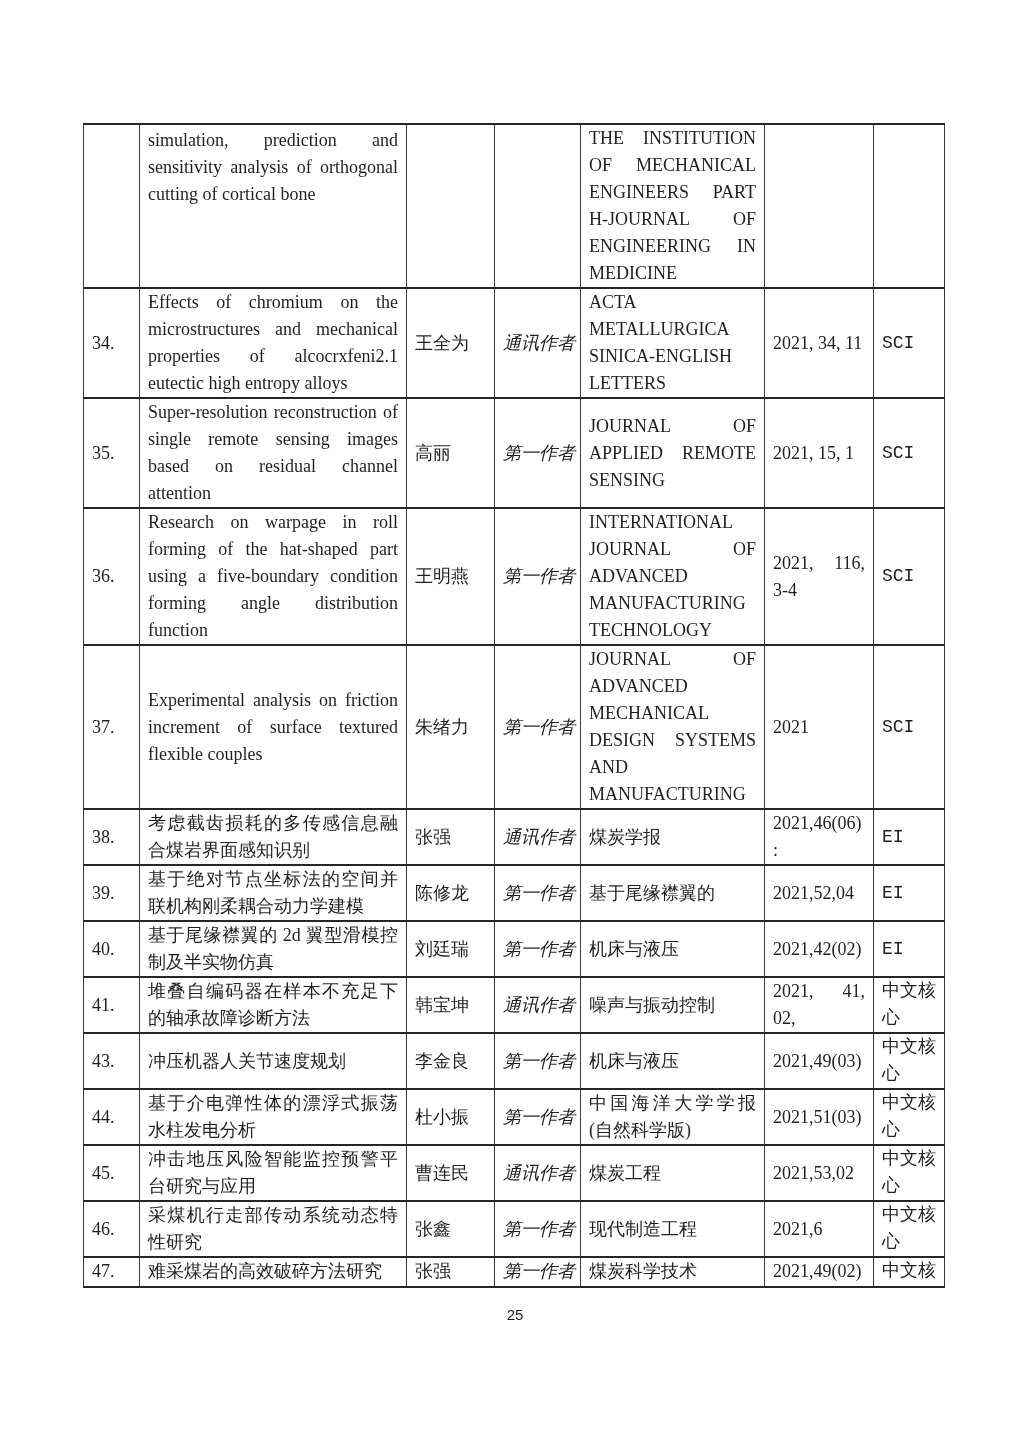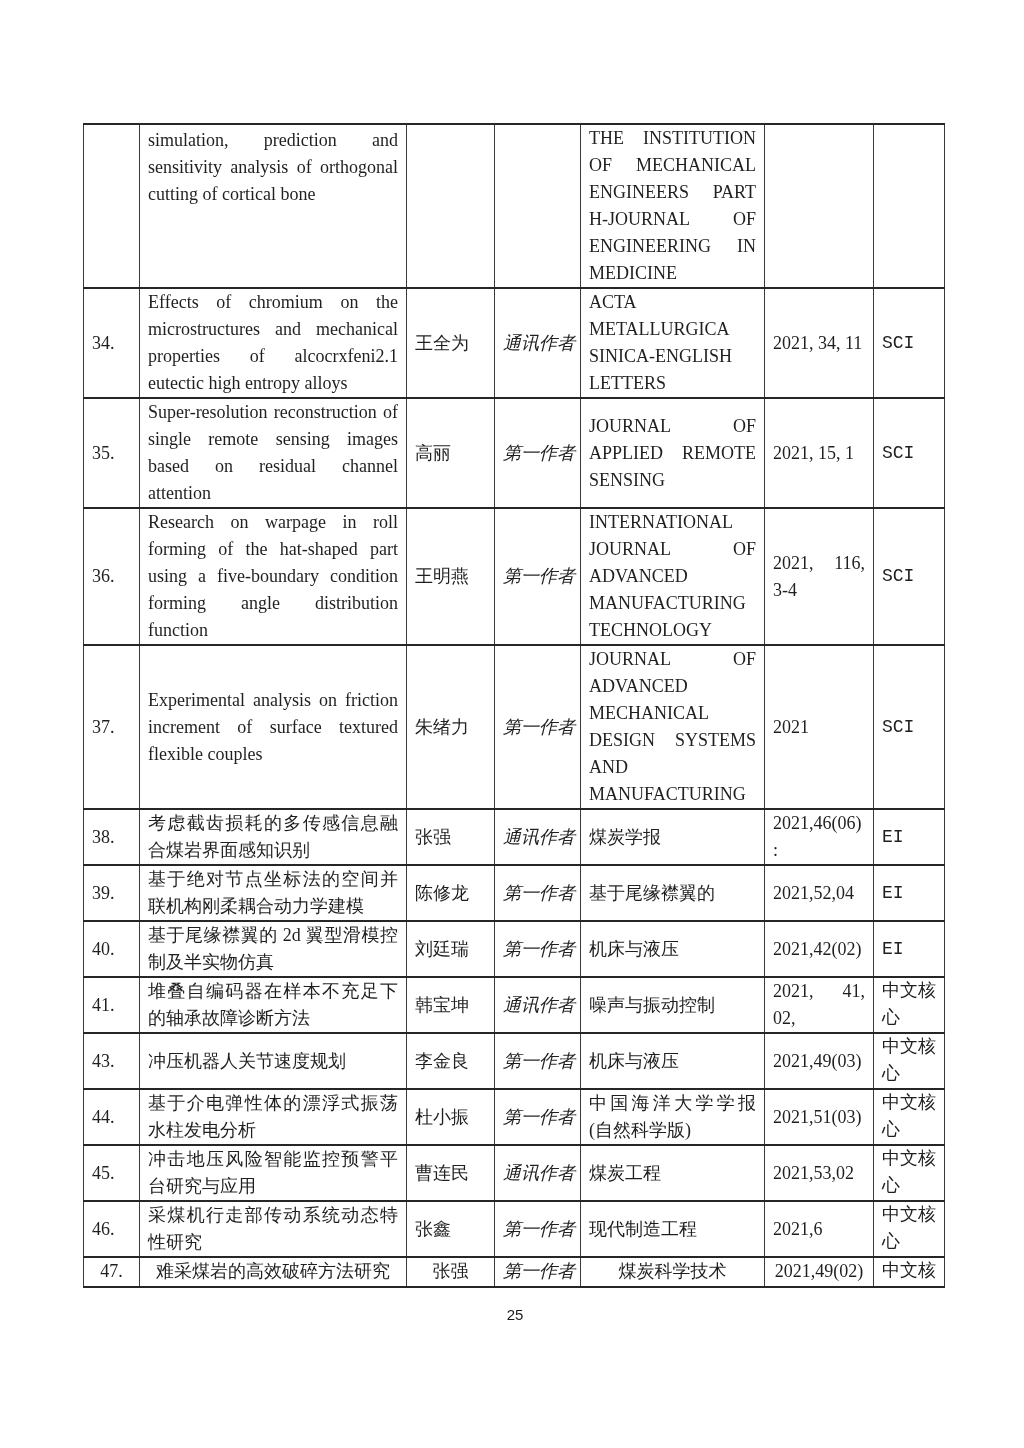--- a/index.html
+++ b/index.html
@@ -75,21 +75,20 @@
   }
   
   tr.cont td.c-title {
     vertical-align: top;
     padding-top: 2px;
   }
   
   tr.clipped td {
     height: 28px;
     vertical-align: top;
-    text-align: center;
   }
   tr.clipped .clip {
     height: 27px;
     overflow: hidden;
   }
   .pageno {
     position: absolute;
     top: 1306px;
     left: 3px;
     width: 100%;

